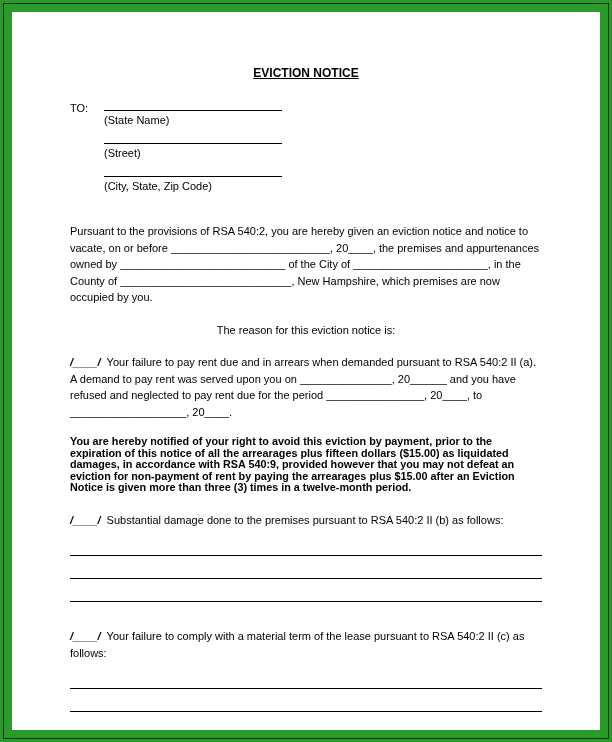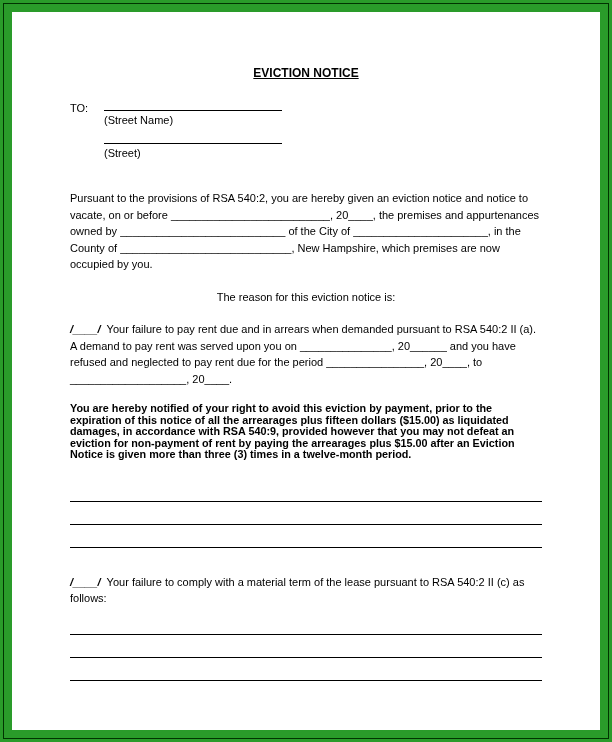--- a/index.html
+++ b/index.html
@@ -60,37 +60,42 @@
   <div class="frame-line">
     <div class="page">
 
       <div class="title">EVICTION NOTICE</div>
 
       <div class="to-block">
         <div class="to-label">TO:</div>
         <div class="to-fields">
           <div class="field">
             <div class="rule"></div>
-            <div class="caption">(Street Name)</div>
+            <div class="caption">(State Name)</div>
           </div>
           <div class="field">
             <div class="rule"></div>
             <div class="caption">(Street)</div>
+          </div>
+          <div class="field">
+            <div class="rule"></div>
+            <div class="caption">(City, State, Zip Code)</div>
           </div>
         </div>
       </div>
 
       <p class="para">Pursuant to the provisions of RSA 540:2, you are hereby given an eviction notice and notice to vacate, on or before __________________________, 20____, the premises and appurtenances owned by ___________________________ of the City of ______________________, in the County of ____________________________, New Hampshire, which premises are now occupied by you.</p>
 
       <p class="para bold">The reason for this eviction notice is:</p>
 
       <p class="para"><span class="marker">/____/</span><span>Your failure to pay rent due and in arrears when demanded pursuant to RSA 540:2 II (a).  A demand to pay rent was served upon you on _______________, 20______  and you have refused and neglected to pay rent due for the period ________________, 20____, to ___________________, 20____.</span></p>
 
       <p class="para notice">You are hereby notified of your right to avoid this eviction by payment, prior to the expiration of this notice of all the arrearages plus fifteen dollars ($15.00) as liquidated damages, in accordance with RSA 540:9, provided however that you may not defeat an eviction for non-payment of rent by paying the arrearages plus $15.00 after an Eviction Notice is given more than three (3) times in a twelve-month period.</p>
 
+      <p class="item"><span class="marker">/____/</span><span>Substantial damage done to the premises pursuant to RSA 540:2 II (b) as follows:</span></p>
 
       <div class="write-lines">
         <div class="write-line"></div>
         <div class="write-line"></div>
         <div class="write-line"></div>
       </div>
 
       <p class="item"><span class="marker">/____/</span><span>Your failure to comply with a material term of the lease pursuant to RSA 540:2 II (c) as follows:</span></p>
 
       <div class="write-lines">

